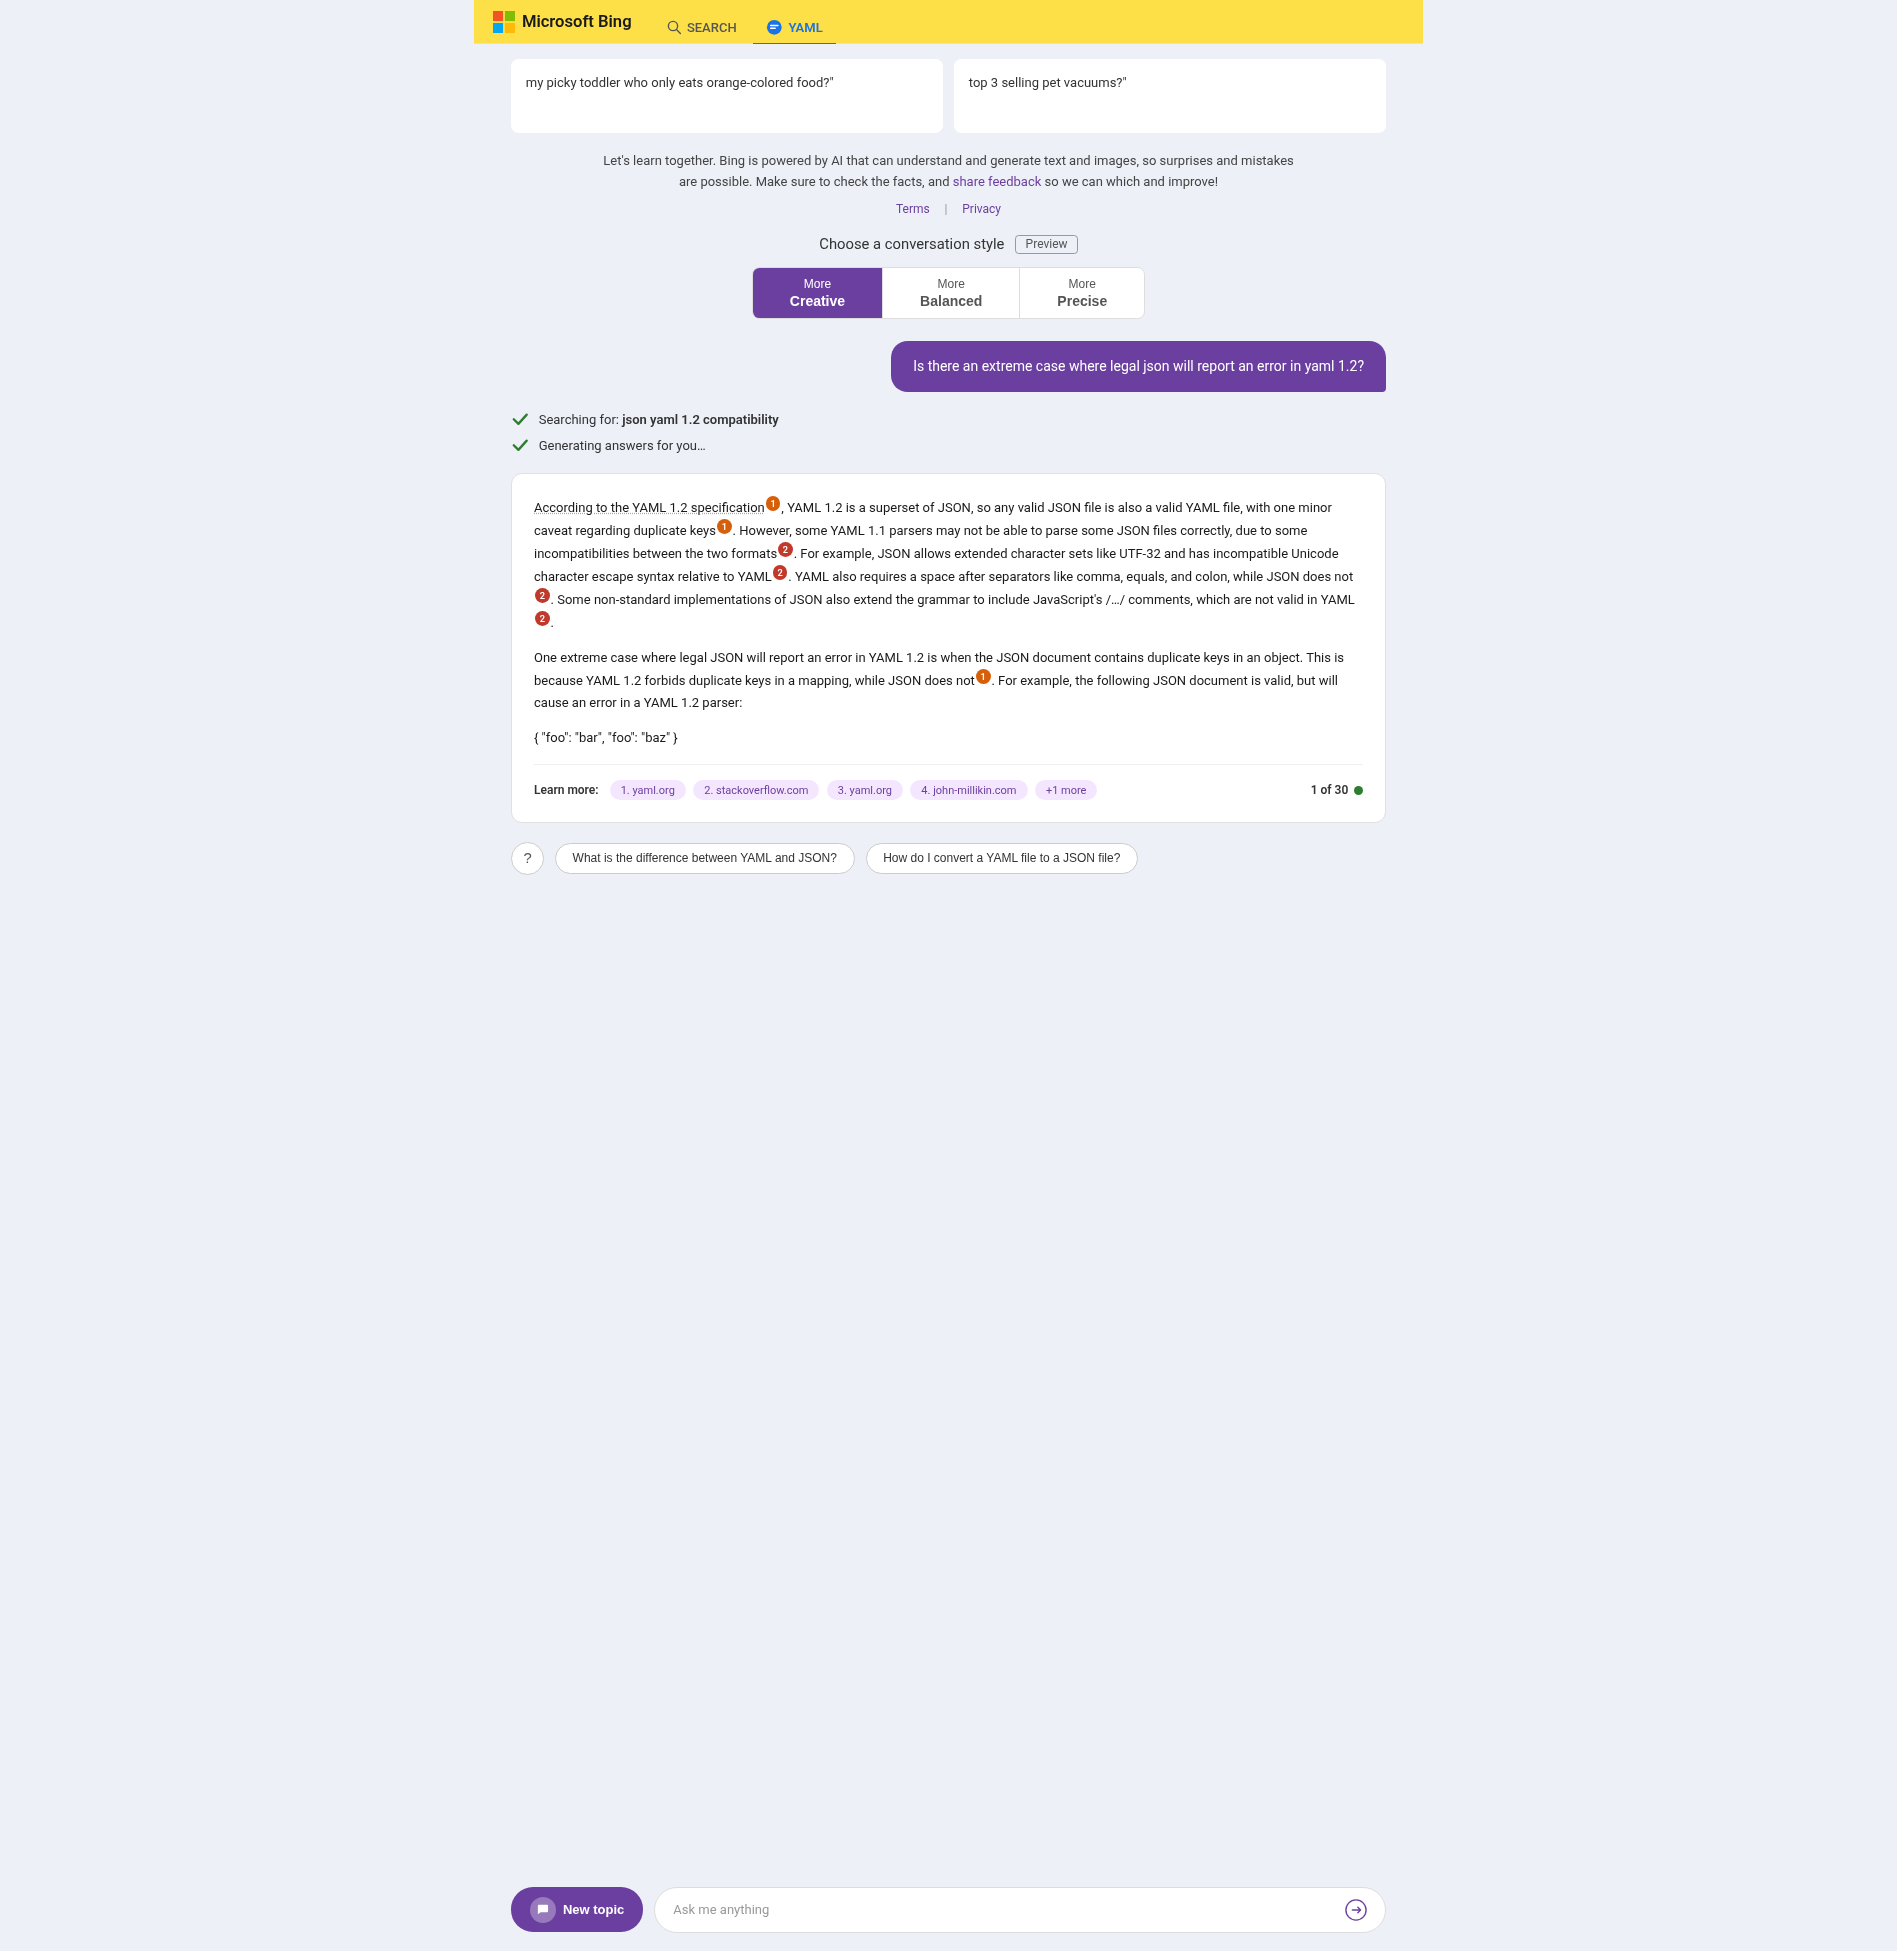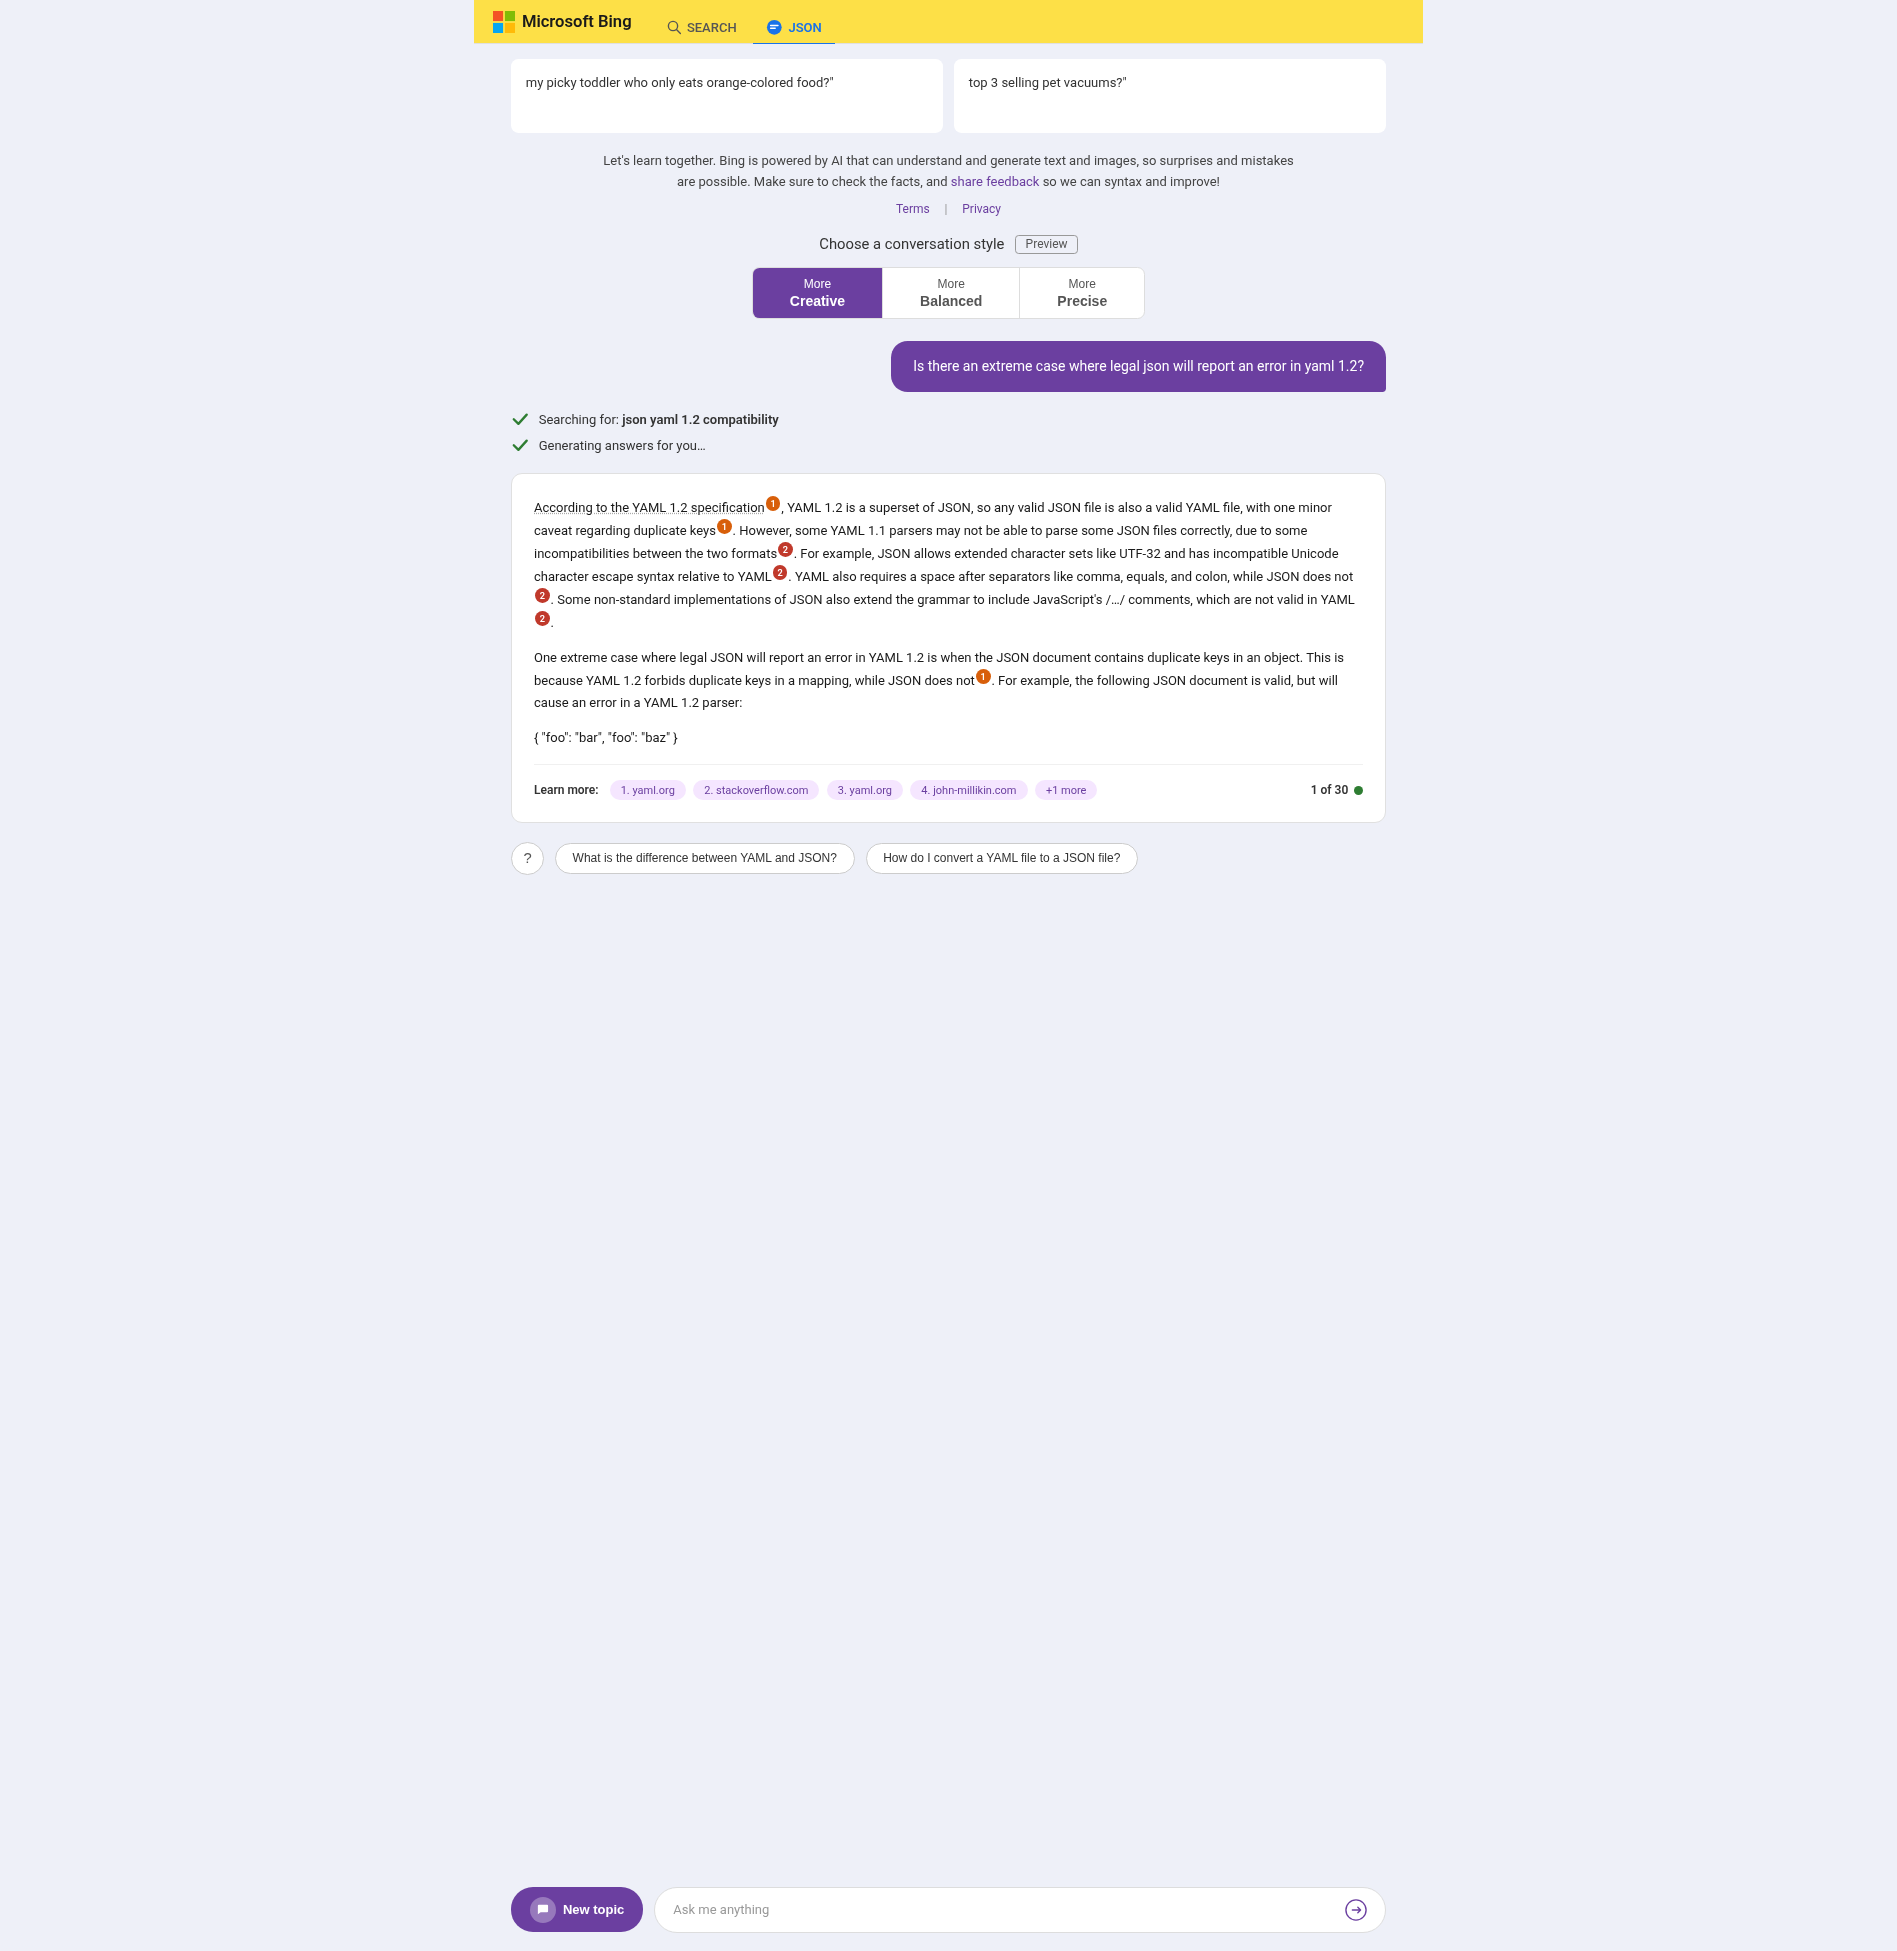--- a/index.html
+++ b/index.html
@@ -416,39 +416,39 @@
         <circle cx="6.5" cy="6.5" r="5" stroke="#555" stroke-width="1.5"></circle>
         <line x1="10.5" y1="10.5" x2="14.5" y2="14.5" stroke="#555" stroke-width="1.5" stroke-linecap="round"></line>
       </svg>
       <span>SEARCH</span>
     </div>
     <div class="nav-item active">
       <svg width="16.6" height="16.6" viewBox="0 0 18 18" fill="none">
         <circle cx="9" cy="9" r="8" fill="#1a73e8"></circle>
         <path d="M5 7h8M5 10h5" stroke="white" stroke-width="1.5" stroke-linecap="round"></path>
       </svg>
-      <span>JSON</span>
+      <span>YAML</span>
     </div>
   </div>
 </div>
 
 <div class="main-content">
 
   <div class="suggestion-cards">
     <div class="suggestion-card">
       <span>my picky toddler who only eats orange-colored food?"</span>
     </div>
     <div class="suggestion-card">
       <span>top 3 selling pet vacuums?"</span>
     </div>
   </div>
 
   <div class="info-section">
     <p>
-      <span>Let's learn together. Bing is powered by AI that can understand and generate text and images, so surprises and mistakes are possible. Make sure to check the facts, and </span><a href="#">share feedback</a><span> so we can syntax and improve!</span>
+      <span>Let's learn together. Bing is powered by AI that can understand and generate text and images, so surprises and mistakes are possible. Make sure to check the facts, and </span><a href="#">share feedback</a><span> so we can which and improve!</span>
     </p>
     <div class="links-row">
       <a href="#">Terms</a>
       <span class="links-divider">|</span>
       <a href="#">Privacy</a>
     </div>
   </div>
 
   <div class="conversation-style-section">
     <div class="style-label-row">

